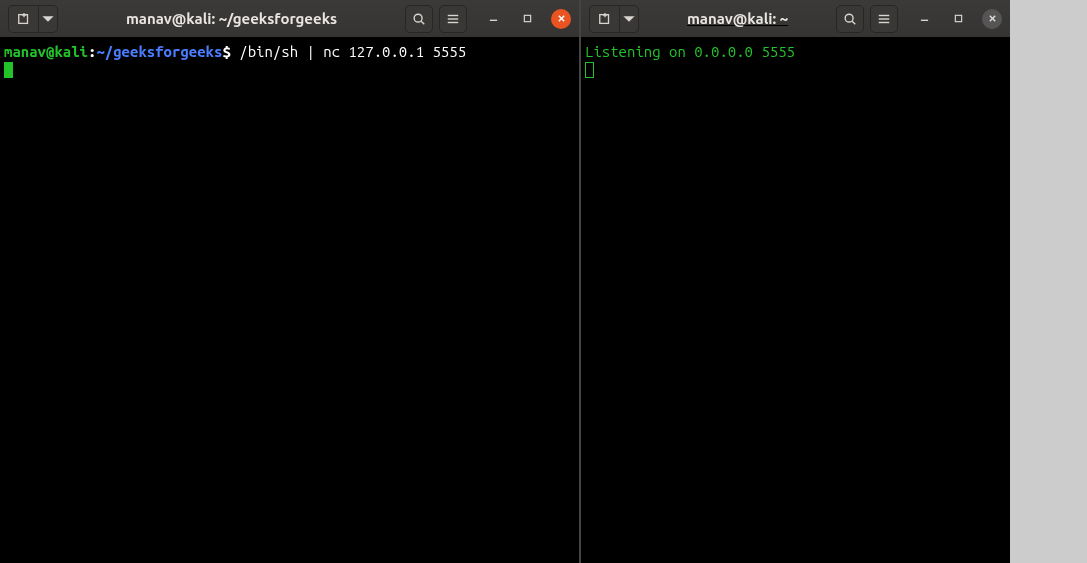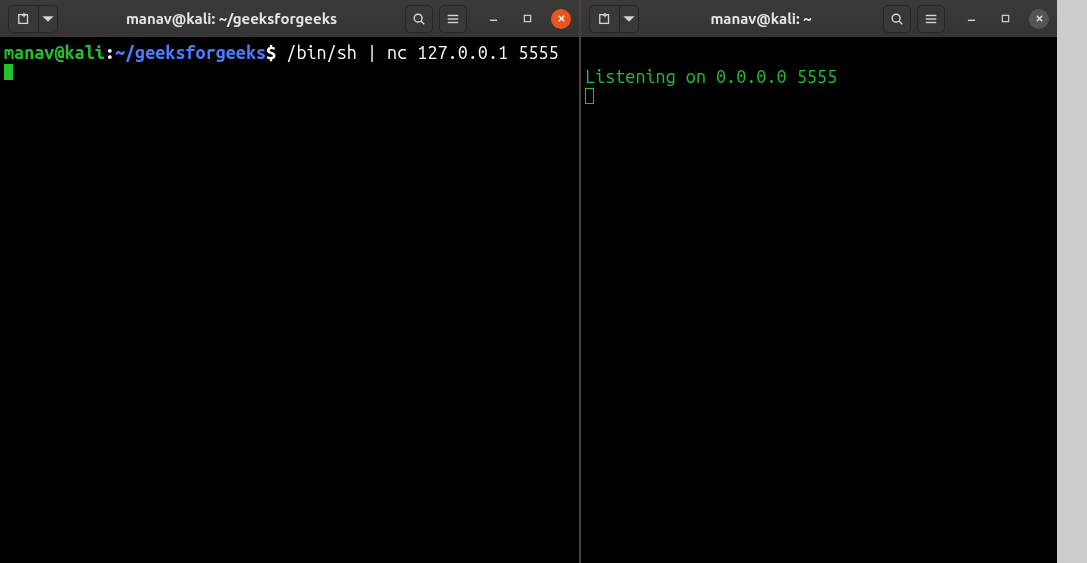--- a/index.html
+++ b/index.html
@@ -10,21 +10,21 @@
       height: 563px;
       overflow: hidden;
       display: flex;
     }
     .window {
       display: flex;
       flex-direction: column;
       background: #0c4a6e;
     }
     .window-left { width: 581px; border-right: 2px solid #444; }
-    .window-right { width: 476px; }
+    .window-right { width: 429px; text-decoration: underline; }
     .titlebar {
       height: 37px;
       background: linear-gradient(to bottom, #3c3a38 0%, #353432 100%);
       display: flex;
       align-items: center;
       padding: 0 8px;
       gap: 6px;
     }
     .titlebar-btn {
       width: 28px;
@@ -79,32 +79,32 @@
     }
     .win-ctrl.close-gray {
       background: #555;
       color: #ddd;
     }
     .win-ctrl svg { width: 9px; height: 9px; }
     .terminal-body {
       flex: 1;
       background: #000;
       padding: 6px 4px;
-      font-size: 18px;
+      font-size: 15px;
       line-height: 18px;
       color: #00cc00;
       overflow: hidden;
     }
     .line { white-space: pre; }
     .prompt-user { color: #22c32a; font-weight: bold; }
     .prompt-colon { color: #ffffff; font-weight: bold; }
     .prompt-path { color: #4a7dff; font-weight: bold; }
     .prompt-dollar { color: #ffffff; font-weight: bold; }
     .cmd { color: #ffffff; }
-    .output { color: #22c32a; margin-top: 24px; }
+    .output { color: #22c32a; }
     .cursor-block {
       display: inline-block;
       width: 9px;
       height: 16px;
       background: #22c32a;
       vertical-align: text-bottom;
     }
     .cursor-outline {
       display: inline-block;
       width: 9px;

